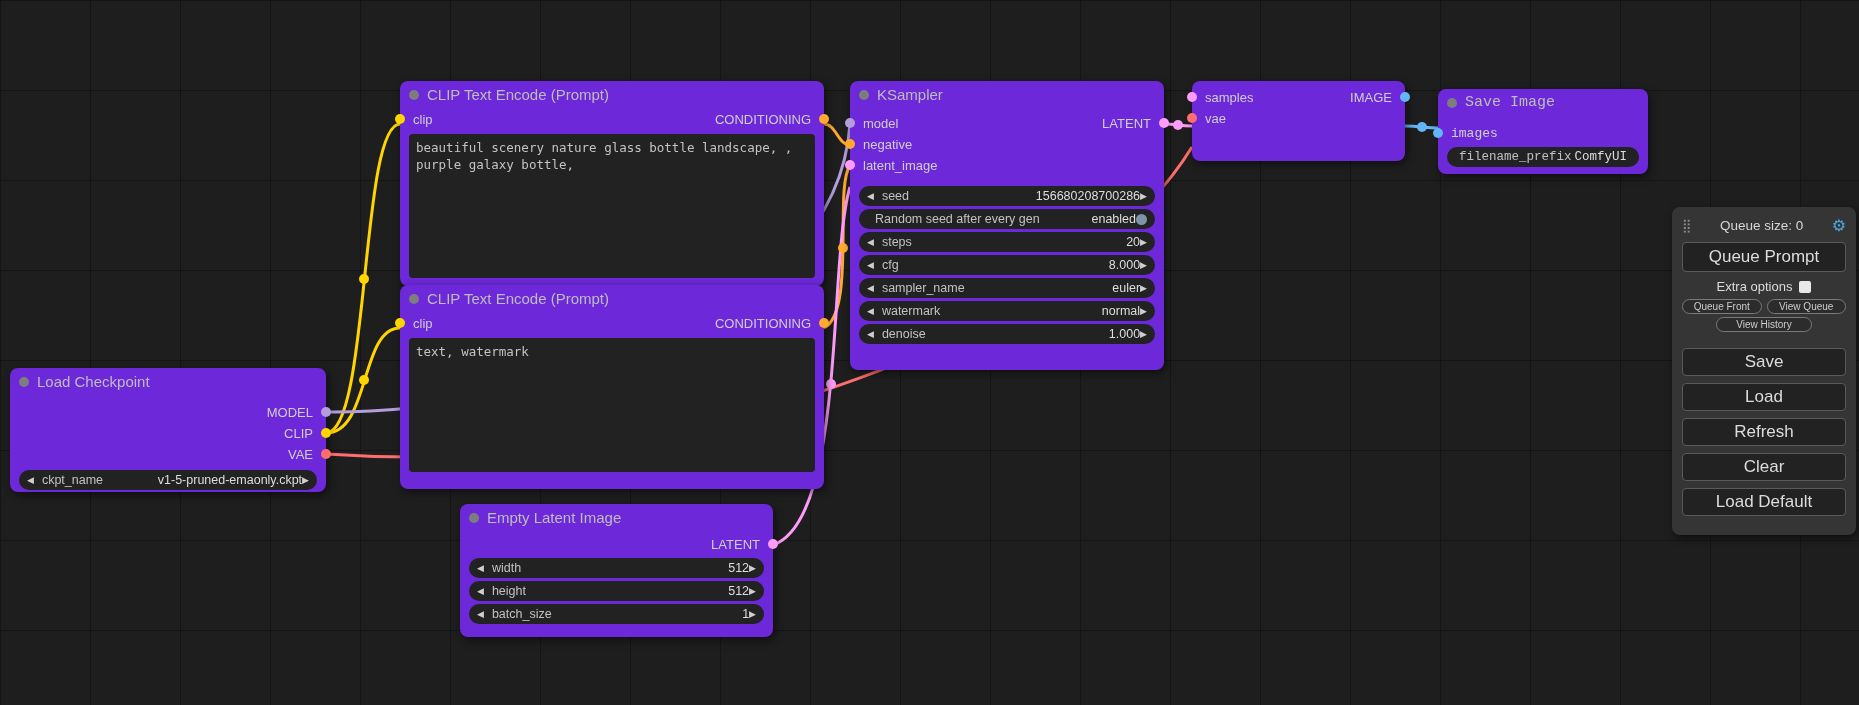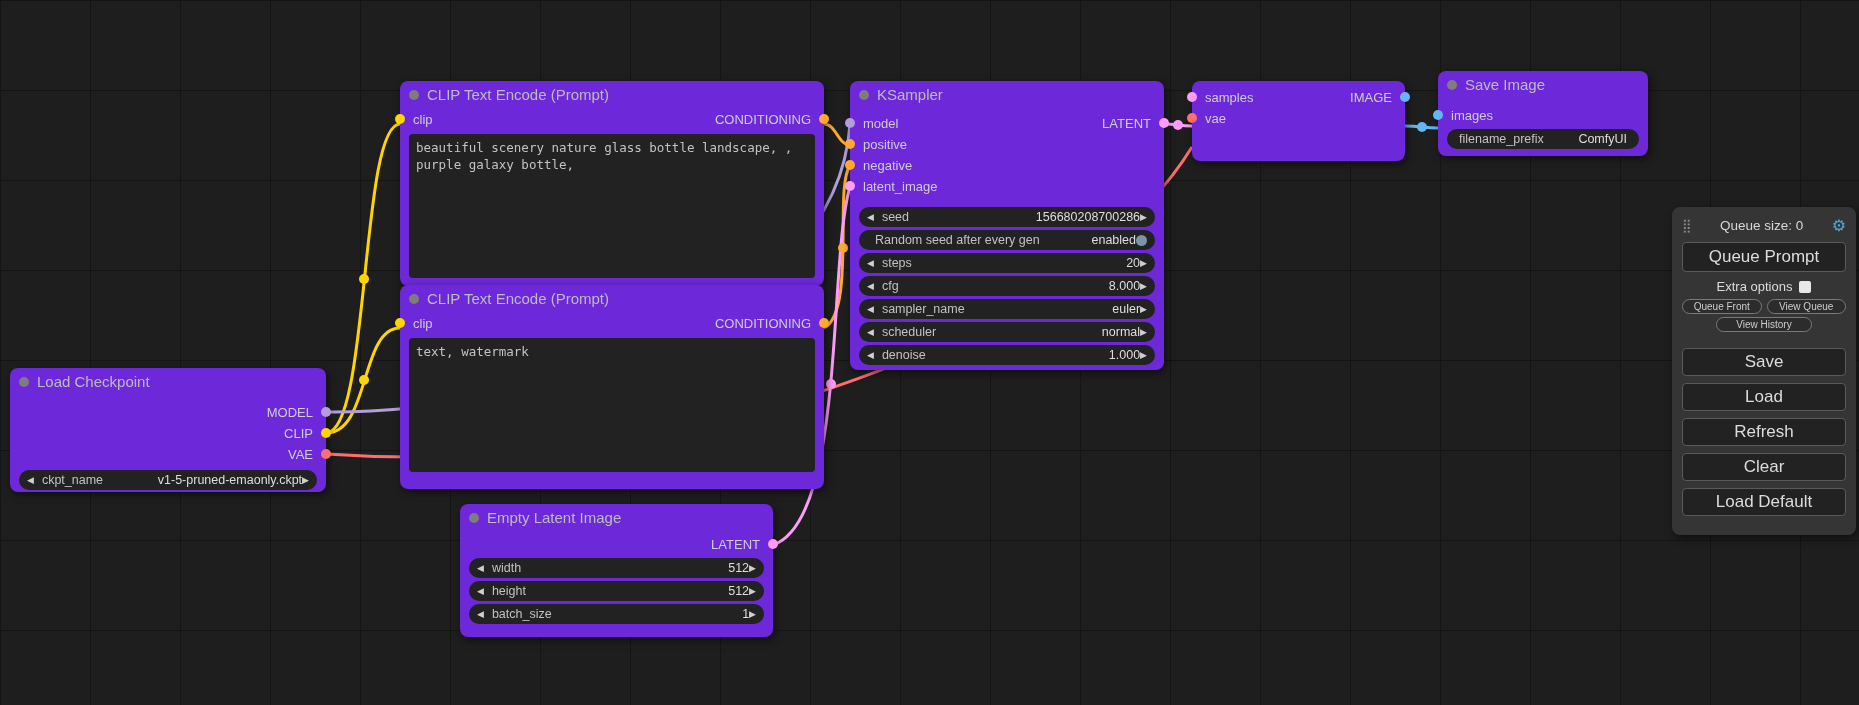--- a/index.html
+++ b/index.html
@@ -189,24 +189,20 @@
     <span>KSampler</span>
   </div>
   <div class="node-body" style="padding-top:4px;">
     <div class="io-row flex">
       <span class="in-label">model</span>
       <span class="out-label">LATENT</span>
       <span class="port in c-model"></span>
       <span class="port out c-latent"></span>
     </div>
     <div class="io-row">
-      <span class="in-label">positive</span>
-      <span class="port in c-cond"></span>
-    </div>
-    <div class="io-row">
       <span class="in-label">negative</span>
       <span class="port in c-cond"></span>
     </div>
     <div class="io-row">
       <span class="in-label">latent_image</span>
       <span class="port in c-latent"></span>
     </div>
 
     <div class="widget" style="margin-top:10px;">
       <span class="arrow">◀</span>
@@ -232,21 +228,21 @@
       <span class="arrow">▶</span>
     </div>
     <div class="widget">
       <span class="arrow">◀</span>
       <span class="wlabel">sampler_name</span>
       <span class="wvalue">euler</span>
       <span class="arrow">▶</span>
     </div>
     <div class="widget">
       <span class="arrow">◀</span>
-      <span class="wlabel">scheduler</span>
+      <span class="wlabel">watermark</span>
       <span class="wvalue">normal</span>
       <span class="arrow">▶</span>
     </div>
     <div class="widget">
       <span class="arrow">◀</span>
       <span class="wlabel">denoise</span>
       <span class="wvalue">1.000</span>
       <span class="arrow">▶</span>
     </div>
   </div>
@@ -260,21 +256,21 @@
       <span class="port in c-latent"></span>
       <span class="port out c-image"></span>
     </div>
     <div class="io-row">
       <span class="in-label">vae</span>
       <span class="port in c-vae"></span>
     </div>
   </div>
 </div>
 
-<div class="node" style="left:1438px;top:71px;width:210px;height:85px;">
+<div class="node" style="left:1438px;top:89px;width:210px;height:85px;font-family:Liberation Mono, monospace;">
   <div class="node-title">
     <span class="title-dot"></span>
     <span>Save Image</span>
   </div>
   <div class="node-body" style="padding-top:6px;">
     <div class="io-row">
       <span class="in-label">images</span>
       <span class="port in c-image"></span>
     </div>
     <div class="widget noarrows">

